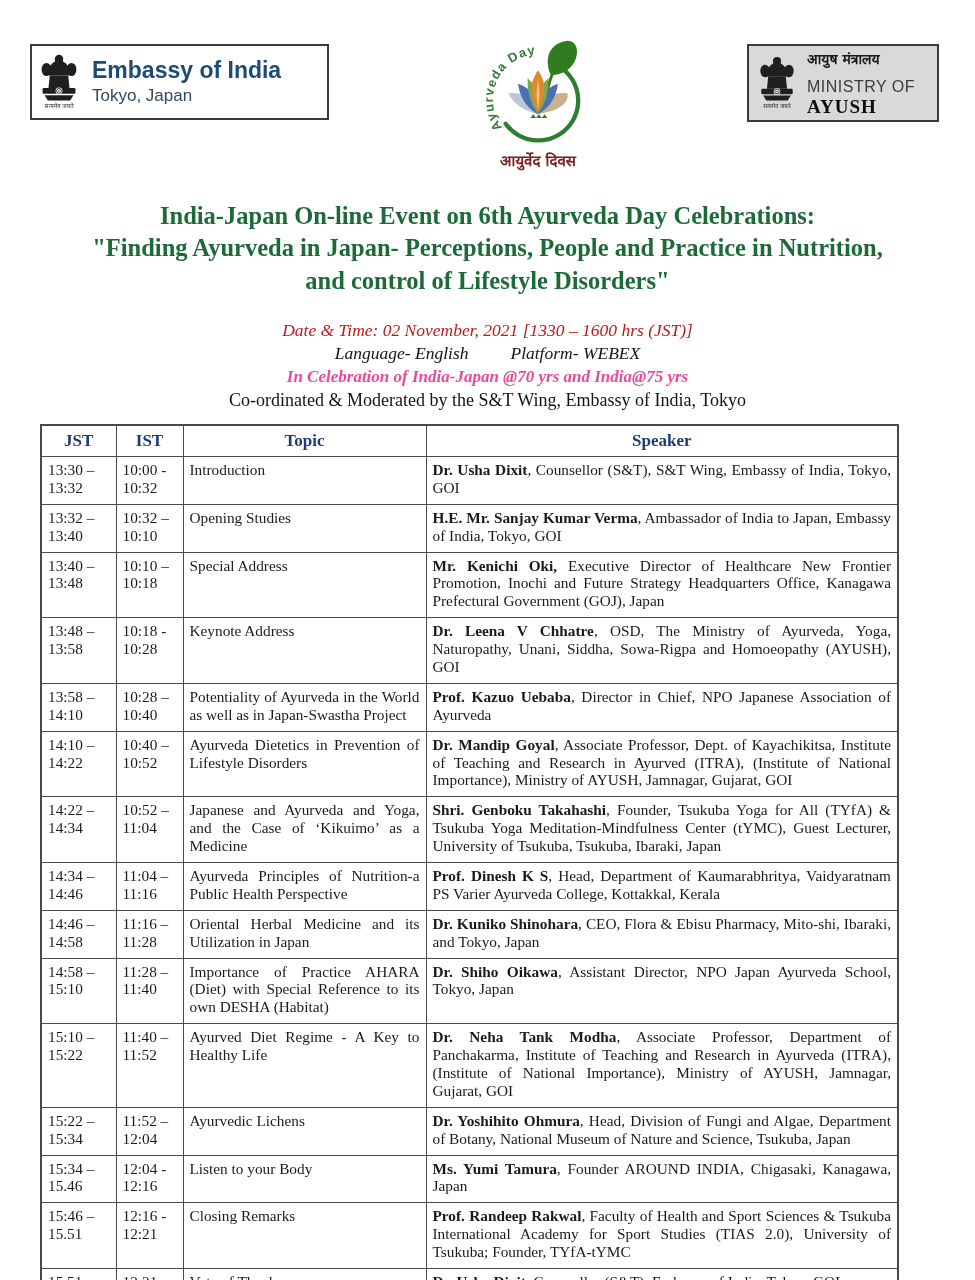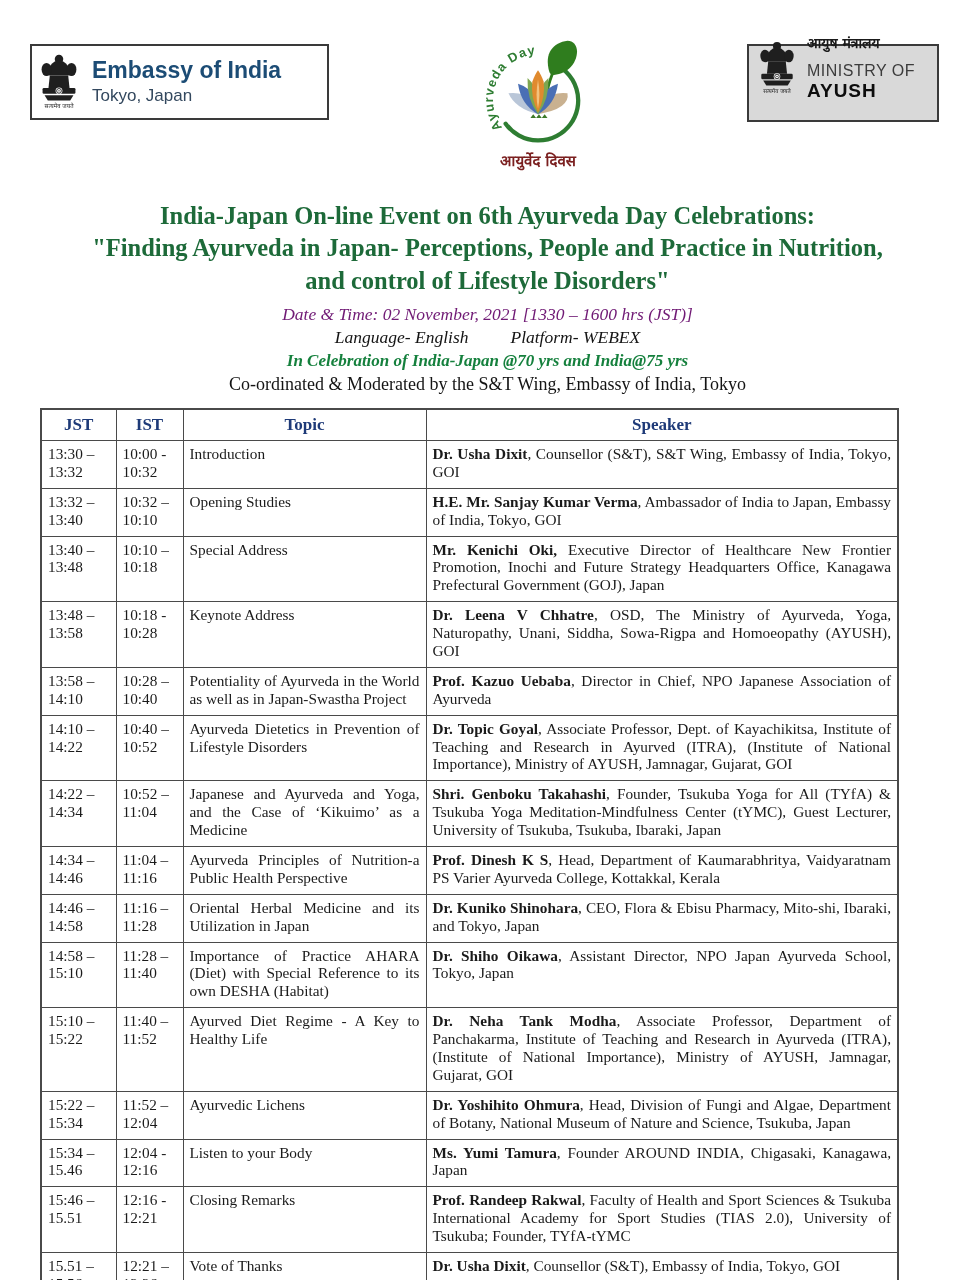--- a/index.html
+++ b/index.html
@@ -13,35 +13,35 @@
     width:299px;height:76px;border:2px solid #3a3a3a;background:#fff;
     display:flex;align-items:center;box-sizing:border-box;padding:2px 4px;
   }
   .embassy-text{margin-left:10px;font-family:"Liberation Sans", sans-serif;}
   .embassy-title{font-size:23px;font-weight:bold;color:#1c4c75;line-height:1.1;}
   .embassy-sub{font-size:17px;color:#33485e;margin-top:3px;}
   .ayurveda-wrap{width:140px;text-align:center;margin-top:-6px;}
   .ayurveda-hindi{font-size:15px;font-weight:bold;color:#7b2020;margin-top:-10px;font-family:"DejaVu Sans", sans-serif;}
   .ayush-box{
     width:192px;height:78px;border:2px solid #3a3a3a;background:#d9d9d9;
-    display:flex;align-items:flex-end;box-sizing:border-box;padding:18px 6px;
+    display:flex;align-items:center;box-sizing:border-box;padding:6px 6px;
   }
   .ayush-text{margin-left:8px;font-family:"Liberation Sans", sans-serif;}
   .ayush-hindi{font-size:14px;font-weight:bold;color:#1a1a1a;font-family:"DejaVu Sans", sans-serif;}
   .ayush-line1{font-size:16px;color:#3c3c3c;letter-spacing:.5px;margin-top:10px;}
-  .ayush-line2{font-size:19px;font-weight:bold;color:#0d0d0d;letter-spacing:1px;}
+  .ayush-line2{font-size:19px;font-weight:bold;color:#0d0d0d;letter-spacing:1px;font-family:Liberation Serif, serif;}
   
   .title-block{margin-top:30px;text-align:center;}
   .event-title{
     margin:0 auto;width:900px;font-size:24.5px;font-weight:bold;color:#1d6a39;line-height:1.32;
   }
-  .sub-italic{font-size:17.5px;font-style:italic;color:#701a75;margin-top:7px;}
+  .sub-italic{font-size:17.5px;font-style:italic;color:#b91c1c;margin-top:23px;}
   .lang-platform{font-size:17.5px;font-style:italic;color:#141414;margin-top:2px;}
   .lang-gap{display:inline-block;width:42px;}
-  .celebration{font-size:17px;font-style:italic;font-weight:bold;color:#15803d;margin-top:3px;}
+  .celebration{font-size:17px;font-style:italic;font-weight:bold;color:#ec4899;margin-top:3px;}
   .coordination{font-size:18px;color:#141414;margin-top:3px;}
   
   table.agenda{
     width:857px;margin:13px 0 0 40px;border-collapse:collapse;table-layout:fixed;
     border:2px solid #4a4a4a;
   }
   table.agenda th, table.agenda td{border:1px solid #4a4a4a;vertical-align:top;}
   table.agenda th{
     font-size:17px;font-weight:bold;color:#1e3a78;text-align:center;padding:5px 2px;
   }
@@ -184,21 +184,21 @@
         <tr>
     <td class="c-jst">13:58 –<br>14:10</td>
     <td class="c-ist">10:28 –<br>10:40</td>
     <td class="c-topic">Potentiality of Ayurveda in the World as well as in Japan-Swastha Project</td>
     <td class="c-speaker"><b>Prof. Kazuo Uebaba</b><span>, Director in Chief, NPO Japanese Association of Ayurveda</span></td>
   </tr>
         <tr>
     <td class="c-jst">14:10 –<br>14:22</td>
     <td class="c-ist">10:40 –<br>10:52</td>
     <td class="c-topic">Ayurveda Dietetics in Prevention of Lifestyle Disorders</td>
-    <td class="c-speaker"><b>Dr. Topic Goyal</b><span>, Associate Professor, Dept. of Kayachikitsa,  Institute of Teaching and Research in Ayurved (ITRA), (Institute of National Importance), Ministry of AYUSH, Jamnagar, Gujarat, GOI</span></td>
+    <td class="c-speaker"><b>Dr. Mandip Goyal</b><span>, Associate Professor, Dept. of Kayachikitsa,  Institute of Teaching and Research in Ayurved (ITRA), (Institute of National Importance), Ministry of AYUSH, Jamnagar, Gujarat, GOI</span></td>
   </tr>
         <tr>
     <td class="c-jst">14:22 –<br>14:34</td>
     <td class="c-ist">10:52 –<br>11:04</td>
     <td class="c-topic">Japanese and Ayurveda and Yoga, and the Case of ‘Kikuimo’ as a Medicine</td>
     <td class="c-speaker"><b>Shri. Genboku Takahashi</b><span>, Founder, Tsukuba Yoga for All (TYfA) &amp; Tsukuba Yoga Meditation-Mindfulness Center (tYMC),  Guest Lecturer, University of Tsukuba, Tsukuba, Ibaraki, Japan</span></td>
   </tr>
         <tr>
     <td class="c-jst">14:34 –<br>14:46</td>
     <td class="c-ist">11:04 –<br>11:16</td>

